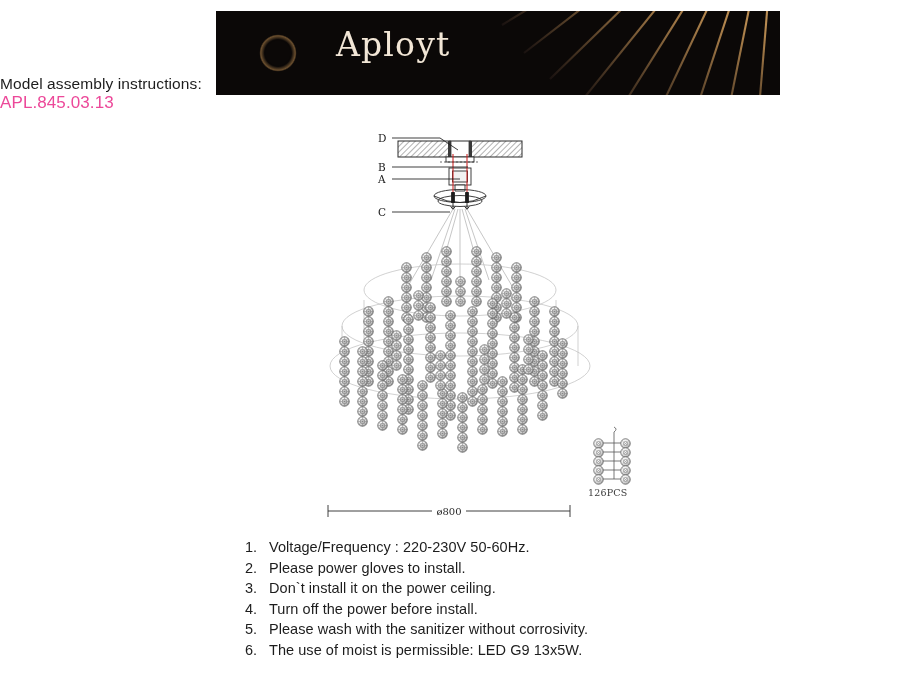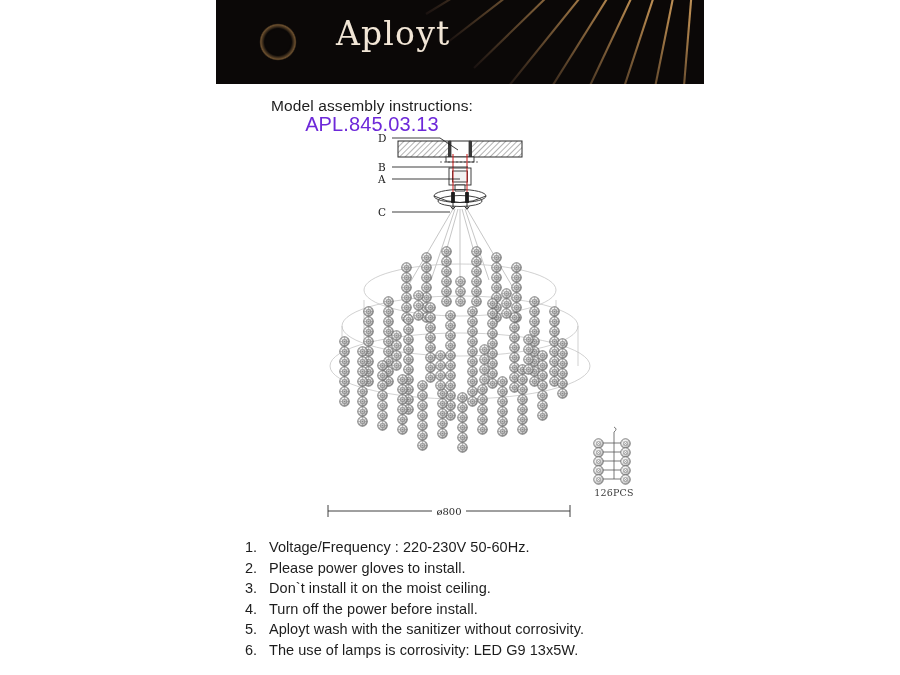--- a/index.html
+++ b/index.html
@@ -14,22 +14,22 @@
     position: relative;
     overflow: hidden;
     font-family: "Liberation Sans", sans-serif;
     color: #1a1a1a;
   }
 
   
   .banner {
     position: absolute;
     left: 216px;
-    top: 0px;
-    width: 488px;
+    top: 11px;
+    width: 564px;
     height: 84px;
     background: #0b0807;
     overflow: hidden;
   }
   .banner-rays-right {
     position: absolute;
     right: -10px;
     top: -170px;
     width: 340px;
     height: 340px;
@@ -52,33 +52,32 @@
     color: #f2e6d6;
     font-weight: 400;
     line-height: 1;
     white-space: nowrap;
   }
 
   
   .title-block {
     position: absolute;
     left: 0;
-    top: 96px;
+    top: 74px;
     width: 744px;
-    text-align: center;
   }
   .title-line1 {
     font-size: 15.5px;
     color: #1d1d1d;
     line-height: 19px;
     letter-spacing: 0.1px;
   }
   .title-line2 {
-    font-size: 20px;
-    color: #6d28d9;
+    font-size: 17px;
+    color: #ec4899;
     line-height: 19px;
     letter-spacing: 0.1px;
   }
 
   
   .diagram {
     position: absolute;
     left: 290px;
     top: 130px;
     width: 330px;
@@ -86,21 +85,21 @@
   }
   .diagram svg { display: block; }
 
   
   .parts-inset {
     position: absolute;
     left: 588px;
     top: 425px;
     width: 52px;
     height: 78px;
-    text-align: center;
+    text-align: left;
   }
   .parts-count {
     position: absolute;
     left: 0;
     top: 62px;
     width: 52px;
     font-family: "DejaVu Serif", serif;
     font-size: 9.5px;
     color: #3a3a3a;
     letter-spacing: 0.2px;
@@ -878,27 +877,27 @@
   <div class="instr-row">
     <span class="instr-num">1.</span>
     <span class="instr-text">Voltage/Frequency : 220-230V 50-60Hz.</span>
   </div>
   <div class="instr-row">
     <span class="instr-num">2.</span>
     <span class="instr-text">Please power gloves to install.</span>
   </div>
   <div class="instr-row">
     <span class="instr-num">3.</span>
-    <span class="instr-text">Don`t install it on the moist ceiling.</span>
+    <span class="instr-text">Don`t install it on the power ceiling.</span>
   </div>
   <div class="instr-row">
     <span class="instr-num">4.</span>
     <span class="instr-text">Turn off the power before install.</span>
   </div>
   <div class="instr-row">
     <span class="instr-num">5.</span>
-    <span class="instr-text">Aployt wash with the sanitizer without corrosivity.</span>
+    <span class="instr-text">Please wash with the sanitizer without corrosivity.</span>
   </div>
   <div class="instr-row">
     <span class="instr-num">6.</span>
-    <span class="instr-text">The use of lamps is corrosivity: LED G9 13x5W.</span>
+    <span class="instr-text">The use of moist is permissible: LED G9 13x5W.</span>
   </div>
 </div>
 
 </body></html>

